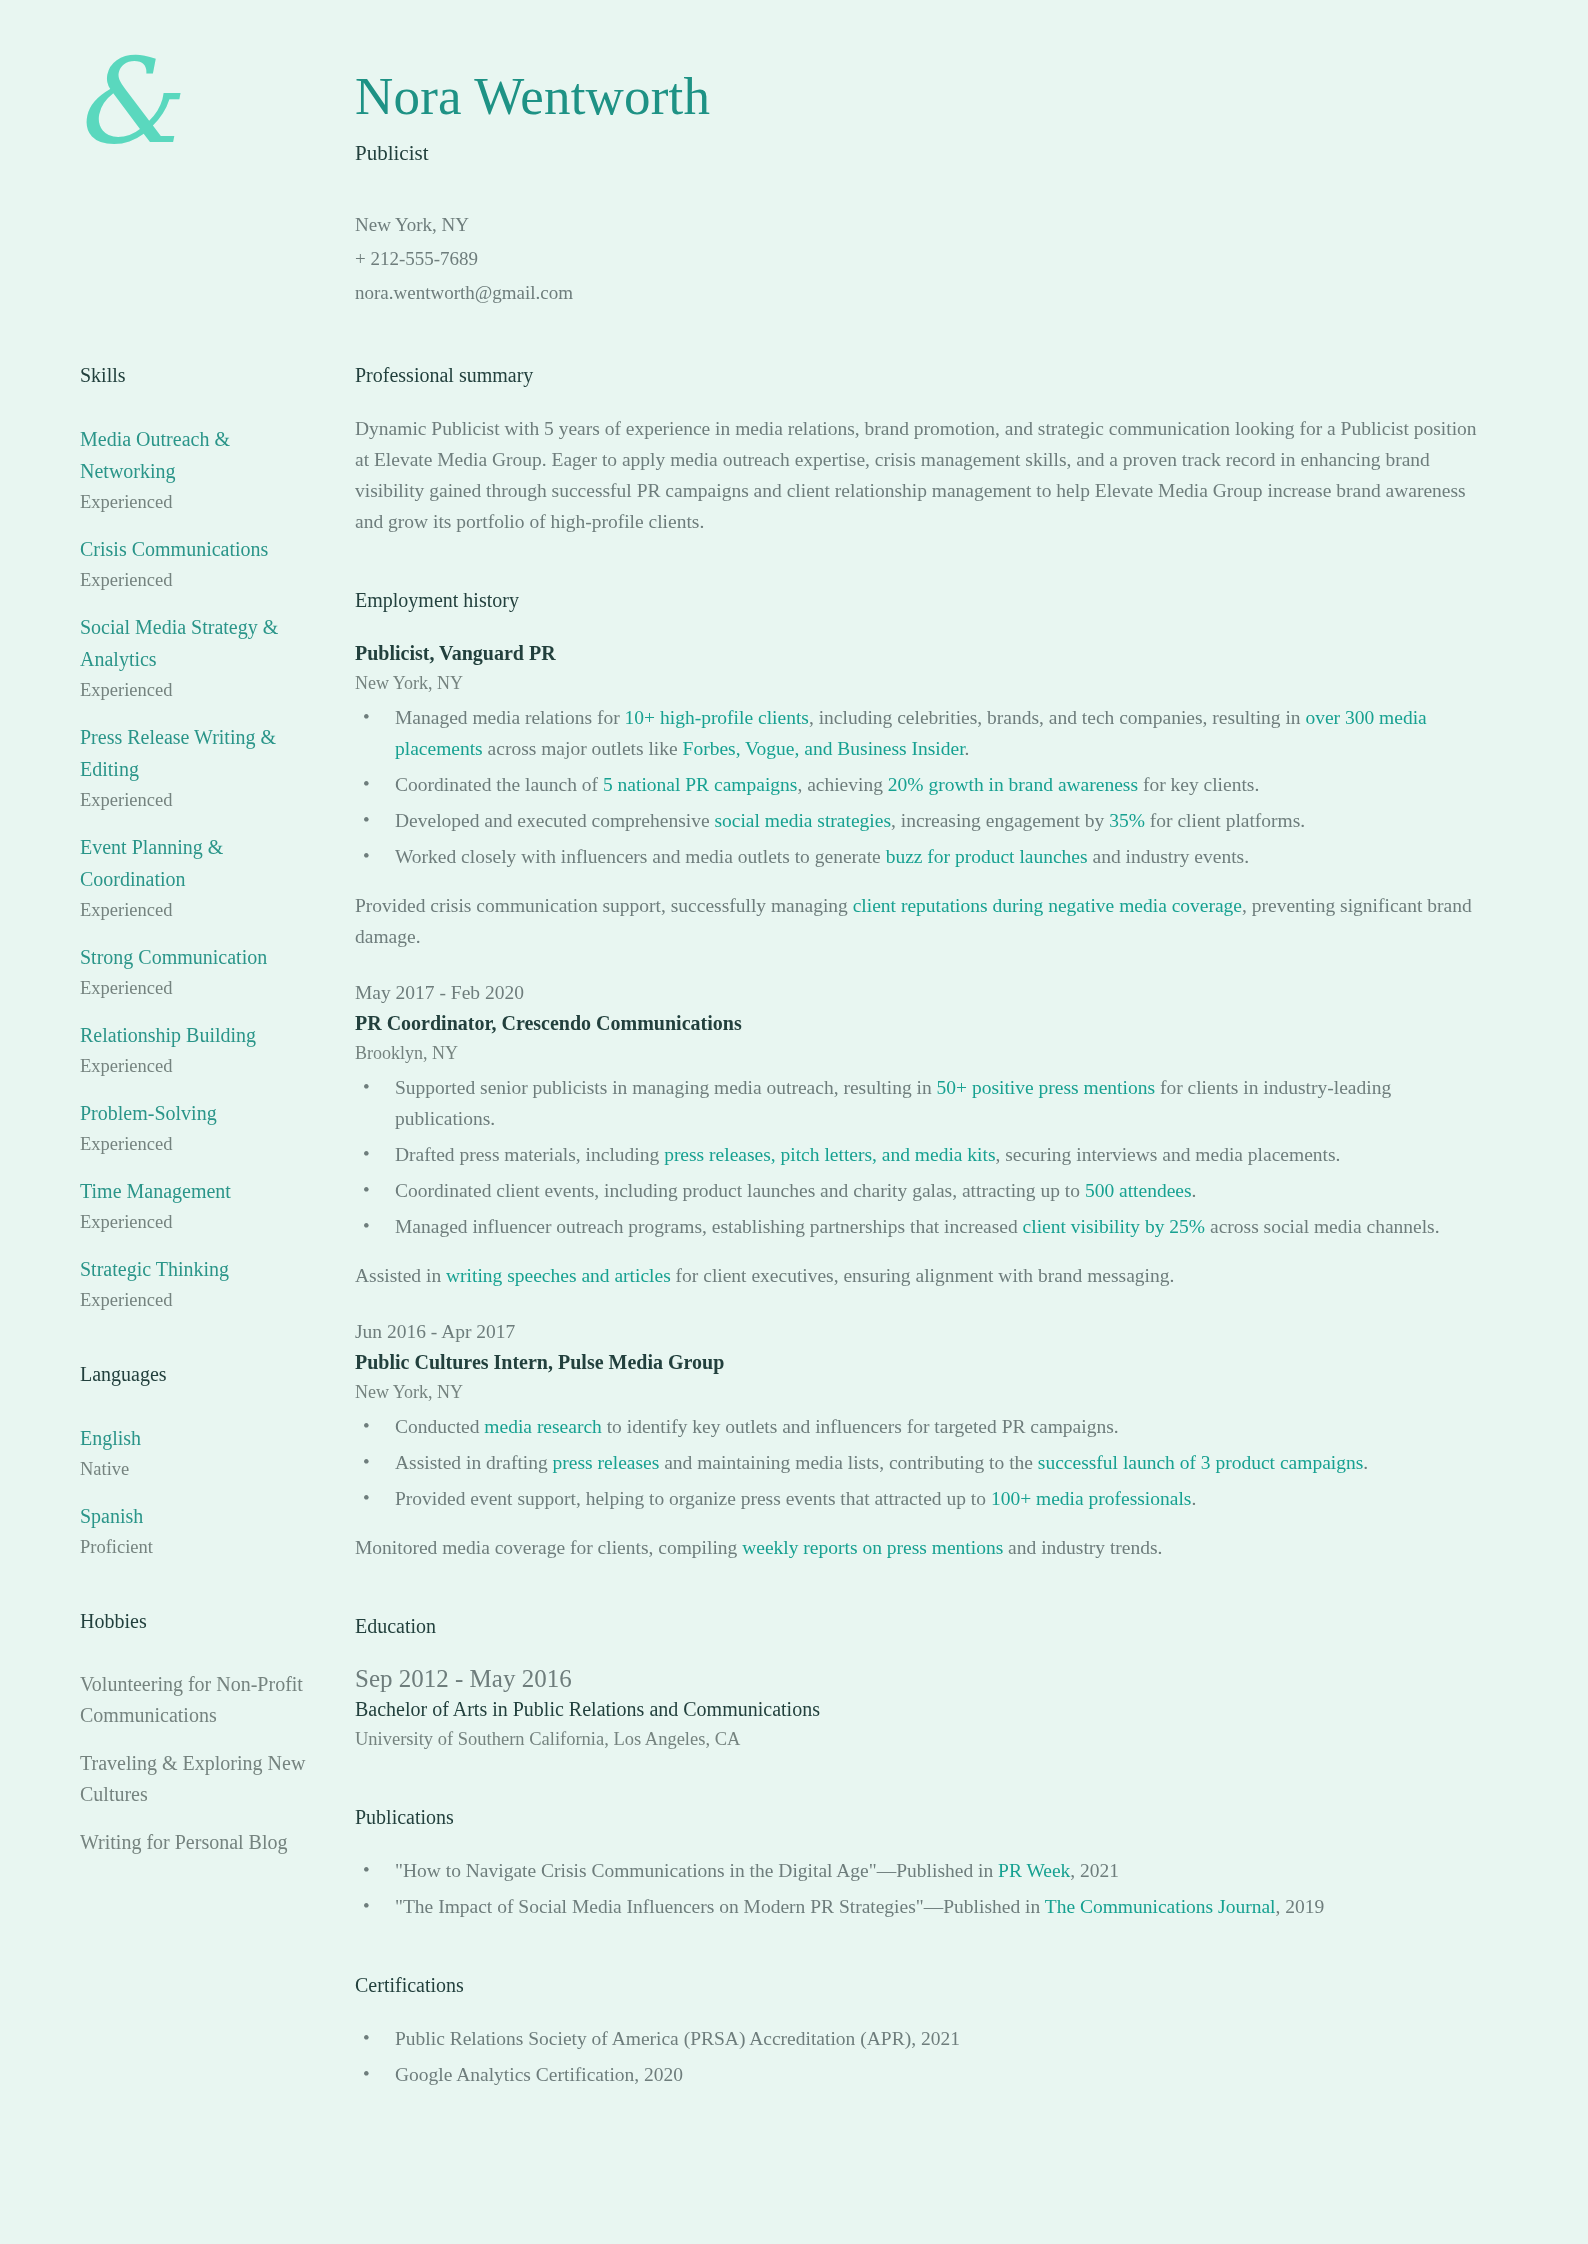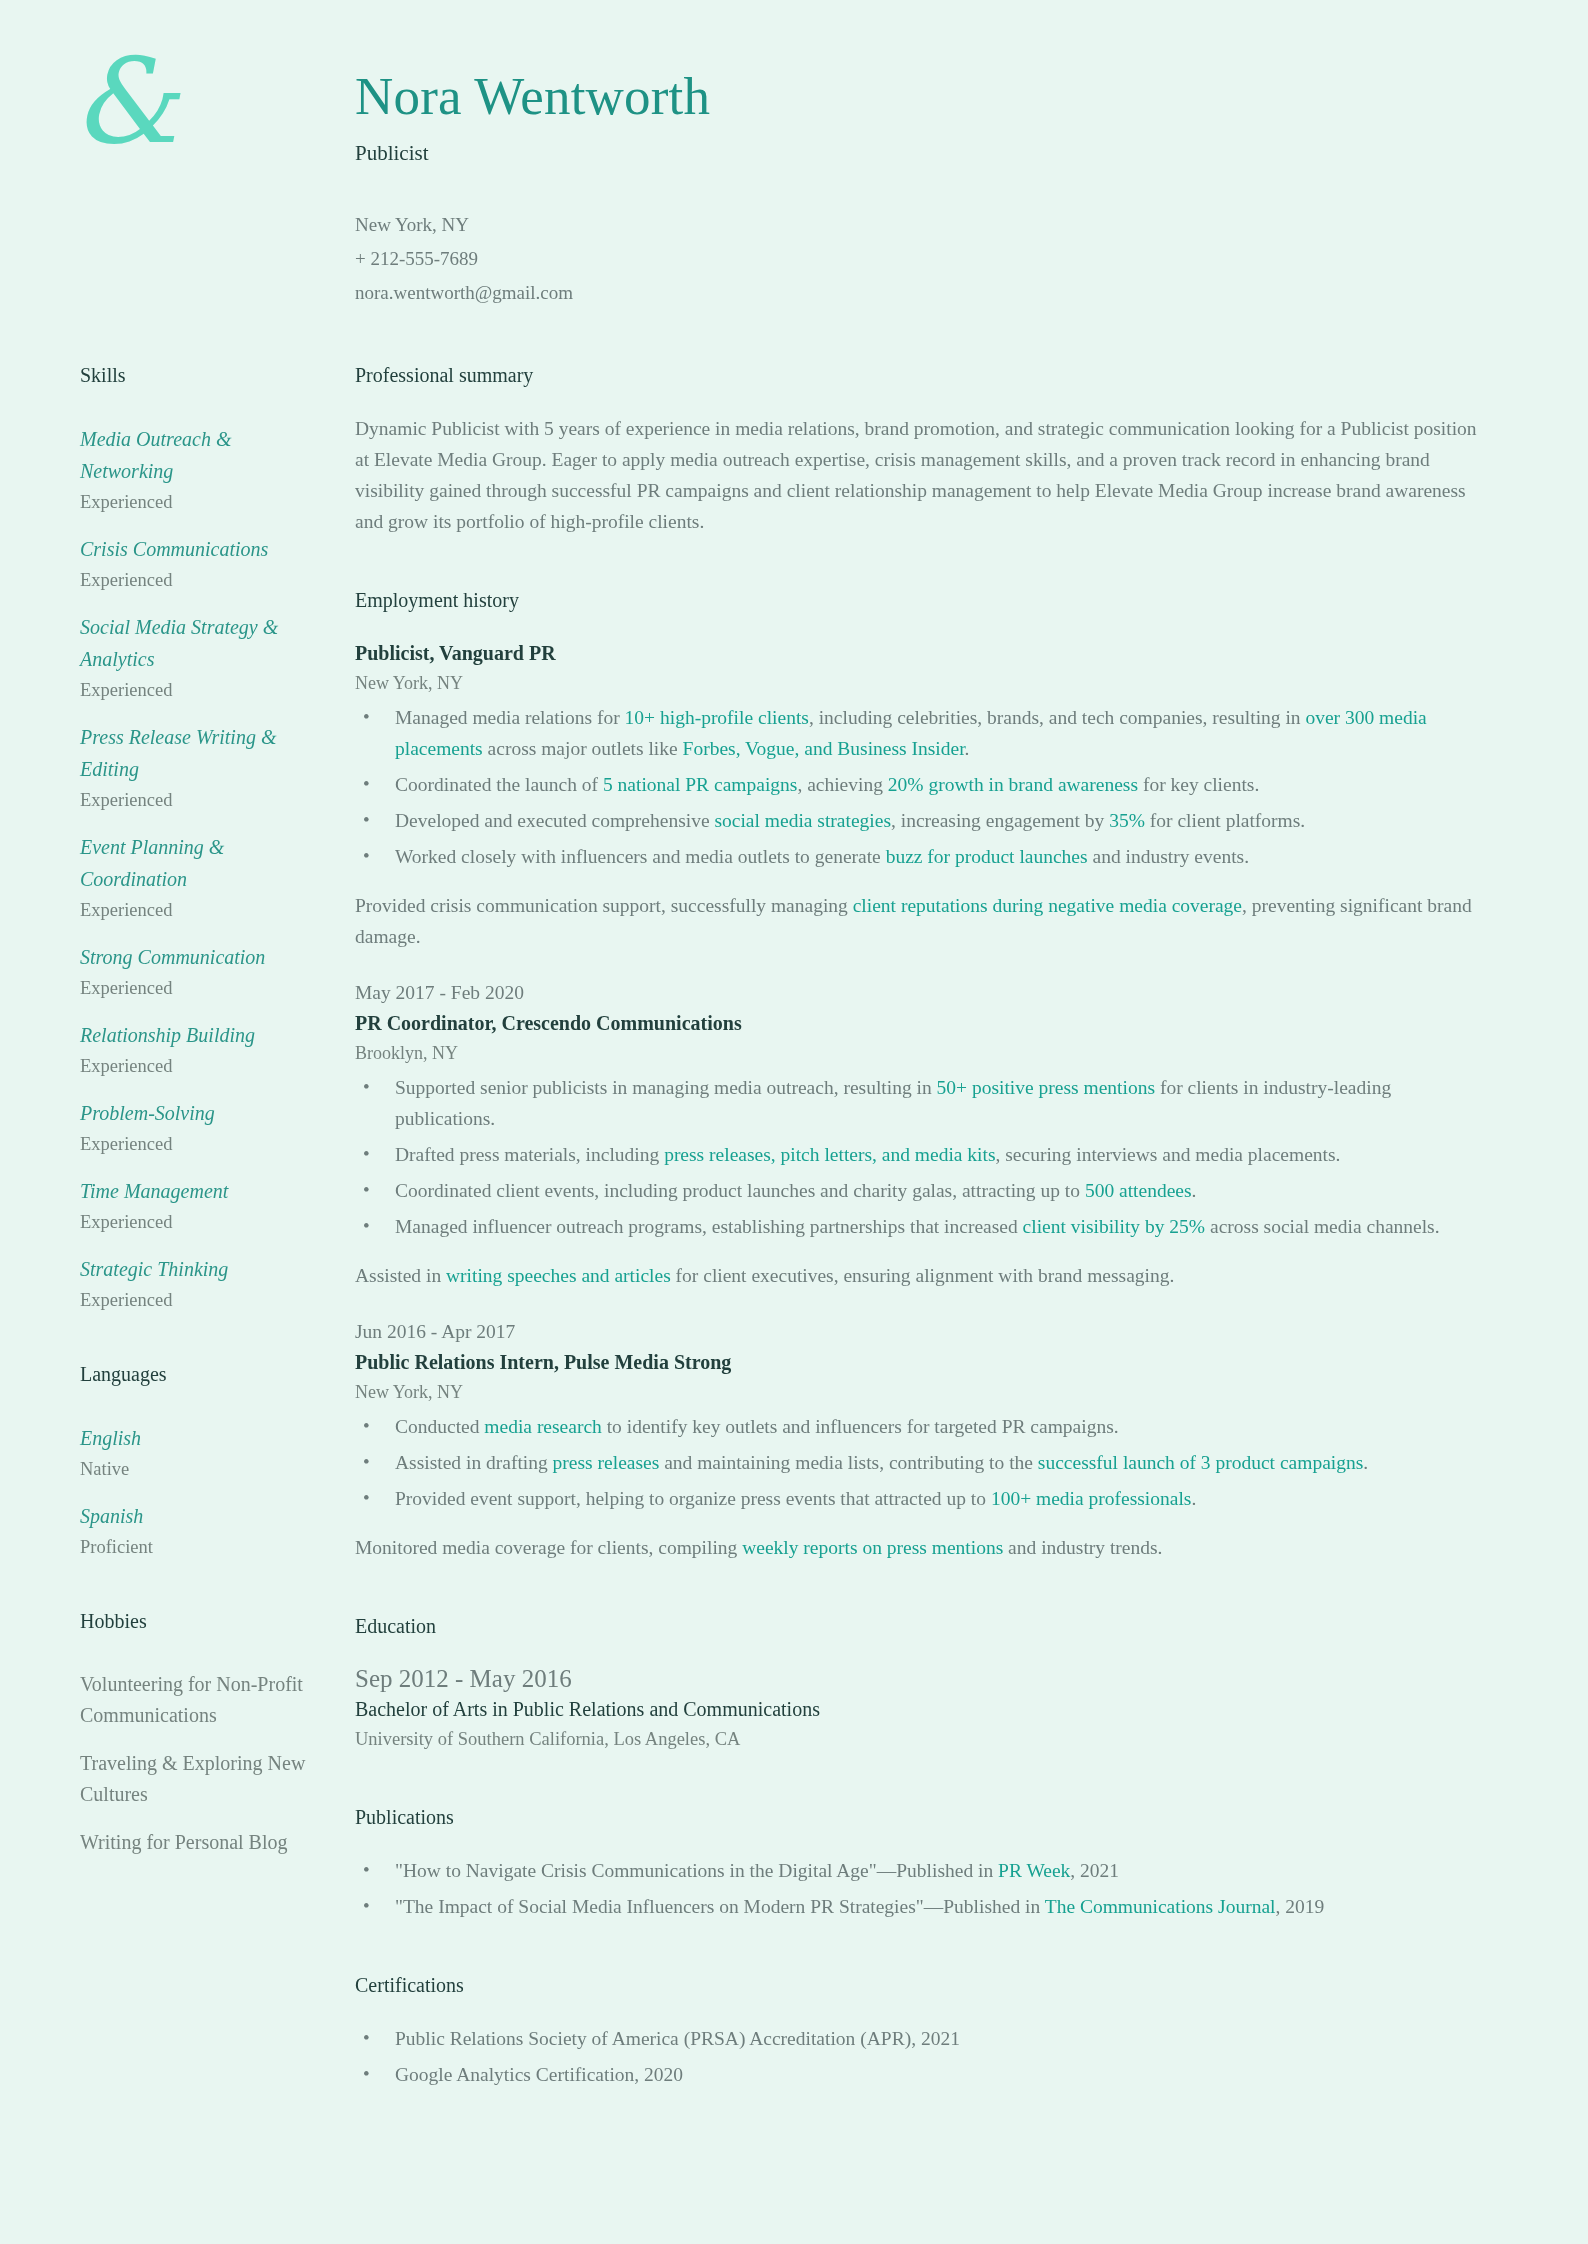--- a/index.html
+++ b/index.html
@@ -35,21 +35,21 @@
   .role{font-size:21px;color:var(--dark);margin-top:14px;}
   .contact{margin-top:42px;font-size:19px;line-height:34px;color:var(--gray);}
   .contact div{white-space:nowrap;}
 
   
   .content{margin-top:54px;}
   .side-heading,.main-heading{font-size:20px;color:var(--dark);}
   .side-heading{margin-bottom:36px;}
   .side-section{margin-bottom:48px;}
   .skill-item{margin-bottom:16px;}
-  .skill-name{font-size:20px;line-height:32px;color:var(--teal);font-style:italic;}
+  .skill-name{font-size:20px;line-height:32px;color:var(--teal);}
   .skill-level{font-size:18.5px;line-height:30px;color:var(--gray-soft);}
   .hobby-item{font-size:20px;line-height:31px;color:var(--gray-soft);margin-bottom:17px;}
 
   
   .main-section{margin-bottom:52px;}
   .main-heading{margin-bottom:26px;}
   .summary-text{font-size:19.5px;line-height:31px;color:var(--gray);}
   .job{margin-top:26px;}
   .job:first-of-type{margin-top:24px;}
   .job-dates{font-size:19.5px;line-height:30px;color:var(--gray);}
@@ -188,21 +188,21 @@
               <ul class="bullets">
                 <li><span>Supported senior publicists in managing media outreach, resulting in </span><span class="hl">50+ positive press mentions</span><span> for clients in industry-leading publications.</span></li>
                 <li><span>Drafted press materials, including </span><span class="hl">press releases, pitch letters, and media kits</span><span>, securing interviews and media placements.</span></li>
                 <li><span>Coordinated client events, including product launches and charity galas, attracting up to </span><span class="hl">500 attendees</span><span>.</span></li>
                 <li><span>Managed influencer outreach programs, establishing partnerships that increased </span><span class="hl">client visibility by 25%</span><span> across social media channels.</span></li>
               </ul>
               <p class="job-note"><span>Assisted in </span><span class="hl">writing speeches and articles</span><span> for client executives, ensuring alignment with brand messaging.</span></p>
             </section>
             <section class="job">
               <div class="job-dates">Jun 2016 - Apr 2017</div>
-              <div class="job-title">Public Relations Intern, Pulse Media Strong</div>
+              <div class="job-title">Public Cultures Intern, Pulse Media Group</div>
               <div class="job-location">New York, NY</div>
               <ul class="bullets">
                 <li><span>Conducted </span><span class="hl">media research</span><span> to identify key outlets and influencers for targeted PR campaigns.</span></li>
                 <li><span>Assisted in drafting </span><span class="hl">press releases</span><span> and maintaining media lists, contributing to the </span><span class="hl">successful launch of 3 product campaigns</span><span>.</span></li>
                 <li><span>Provided event support, helping to organize press events that attracted up to </span><span class="hl">100+ media professionals</span><span>.</span></li>
               </ul>
               <p class="job-note"><span>Monitored media coverage for clients, compiling </span><span class="hl">weekly reports on press mentions</span><span> and industry trends.</span></p>
             </section>
           </div>
       </section>

